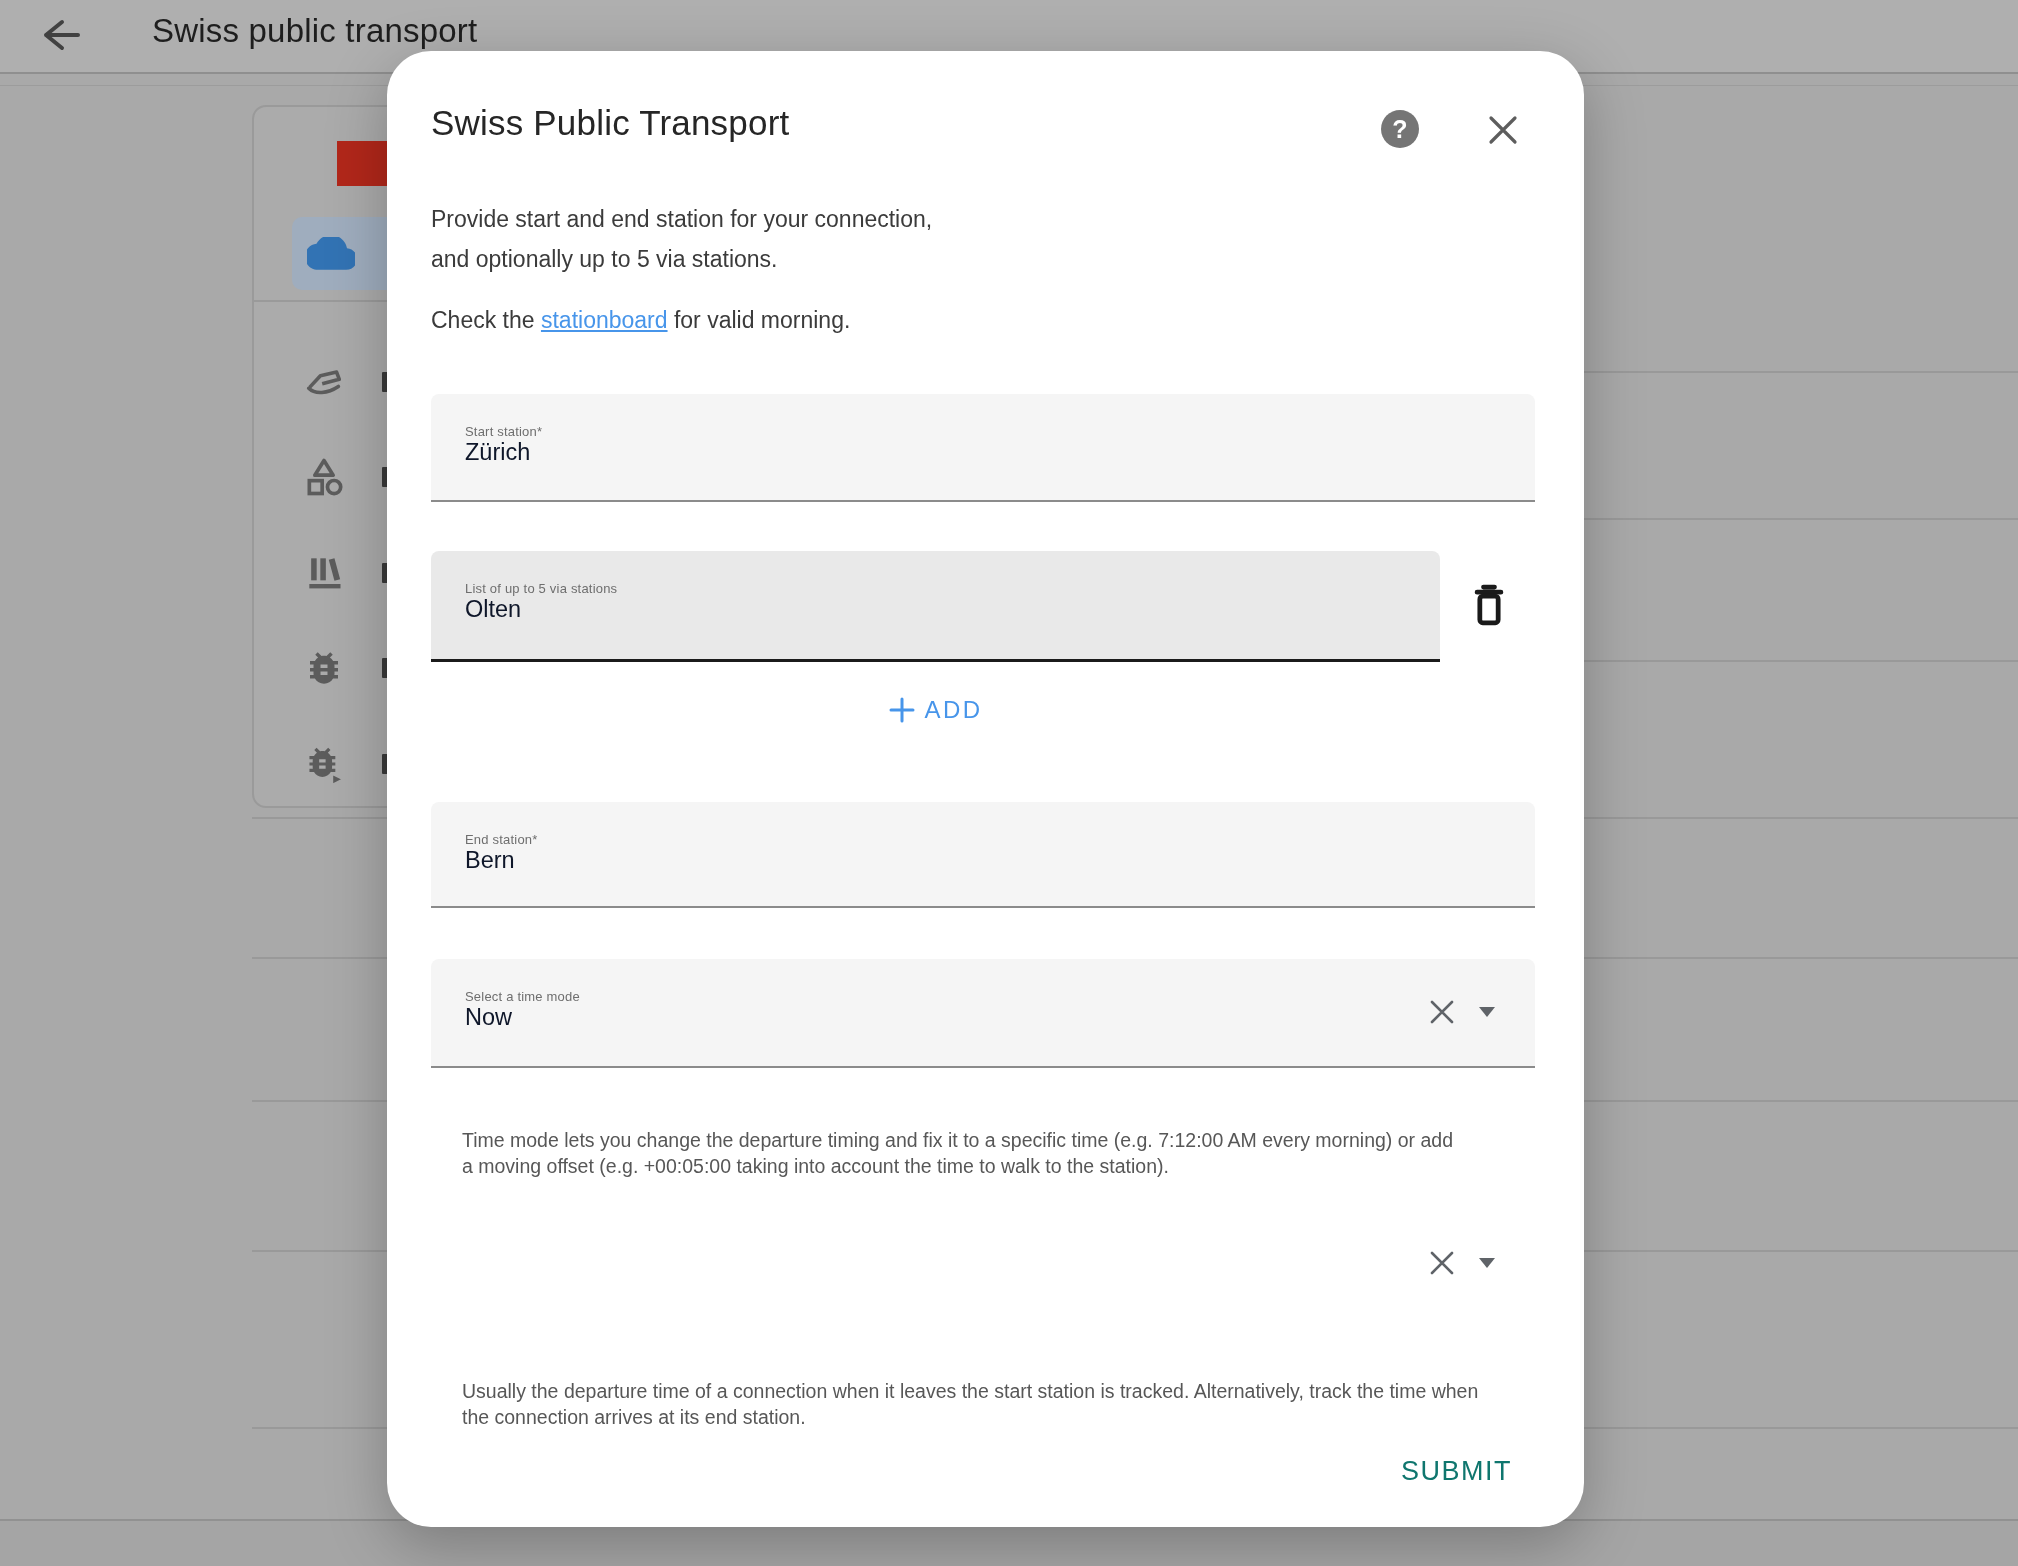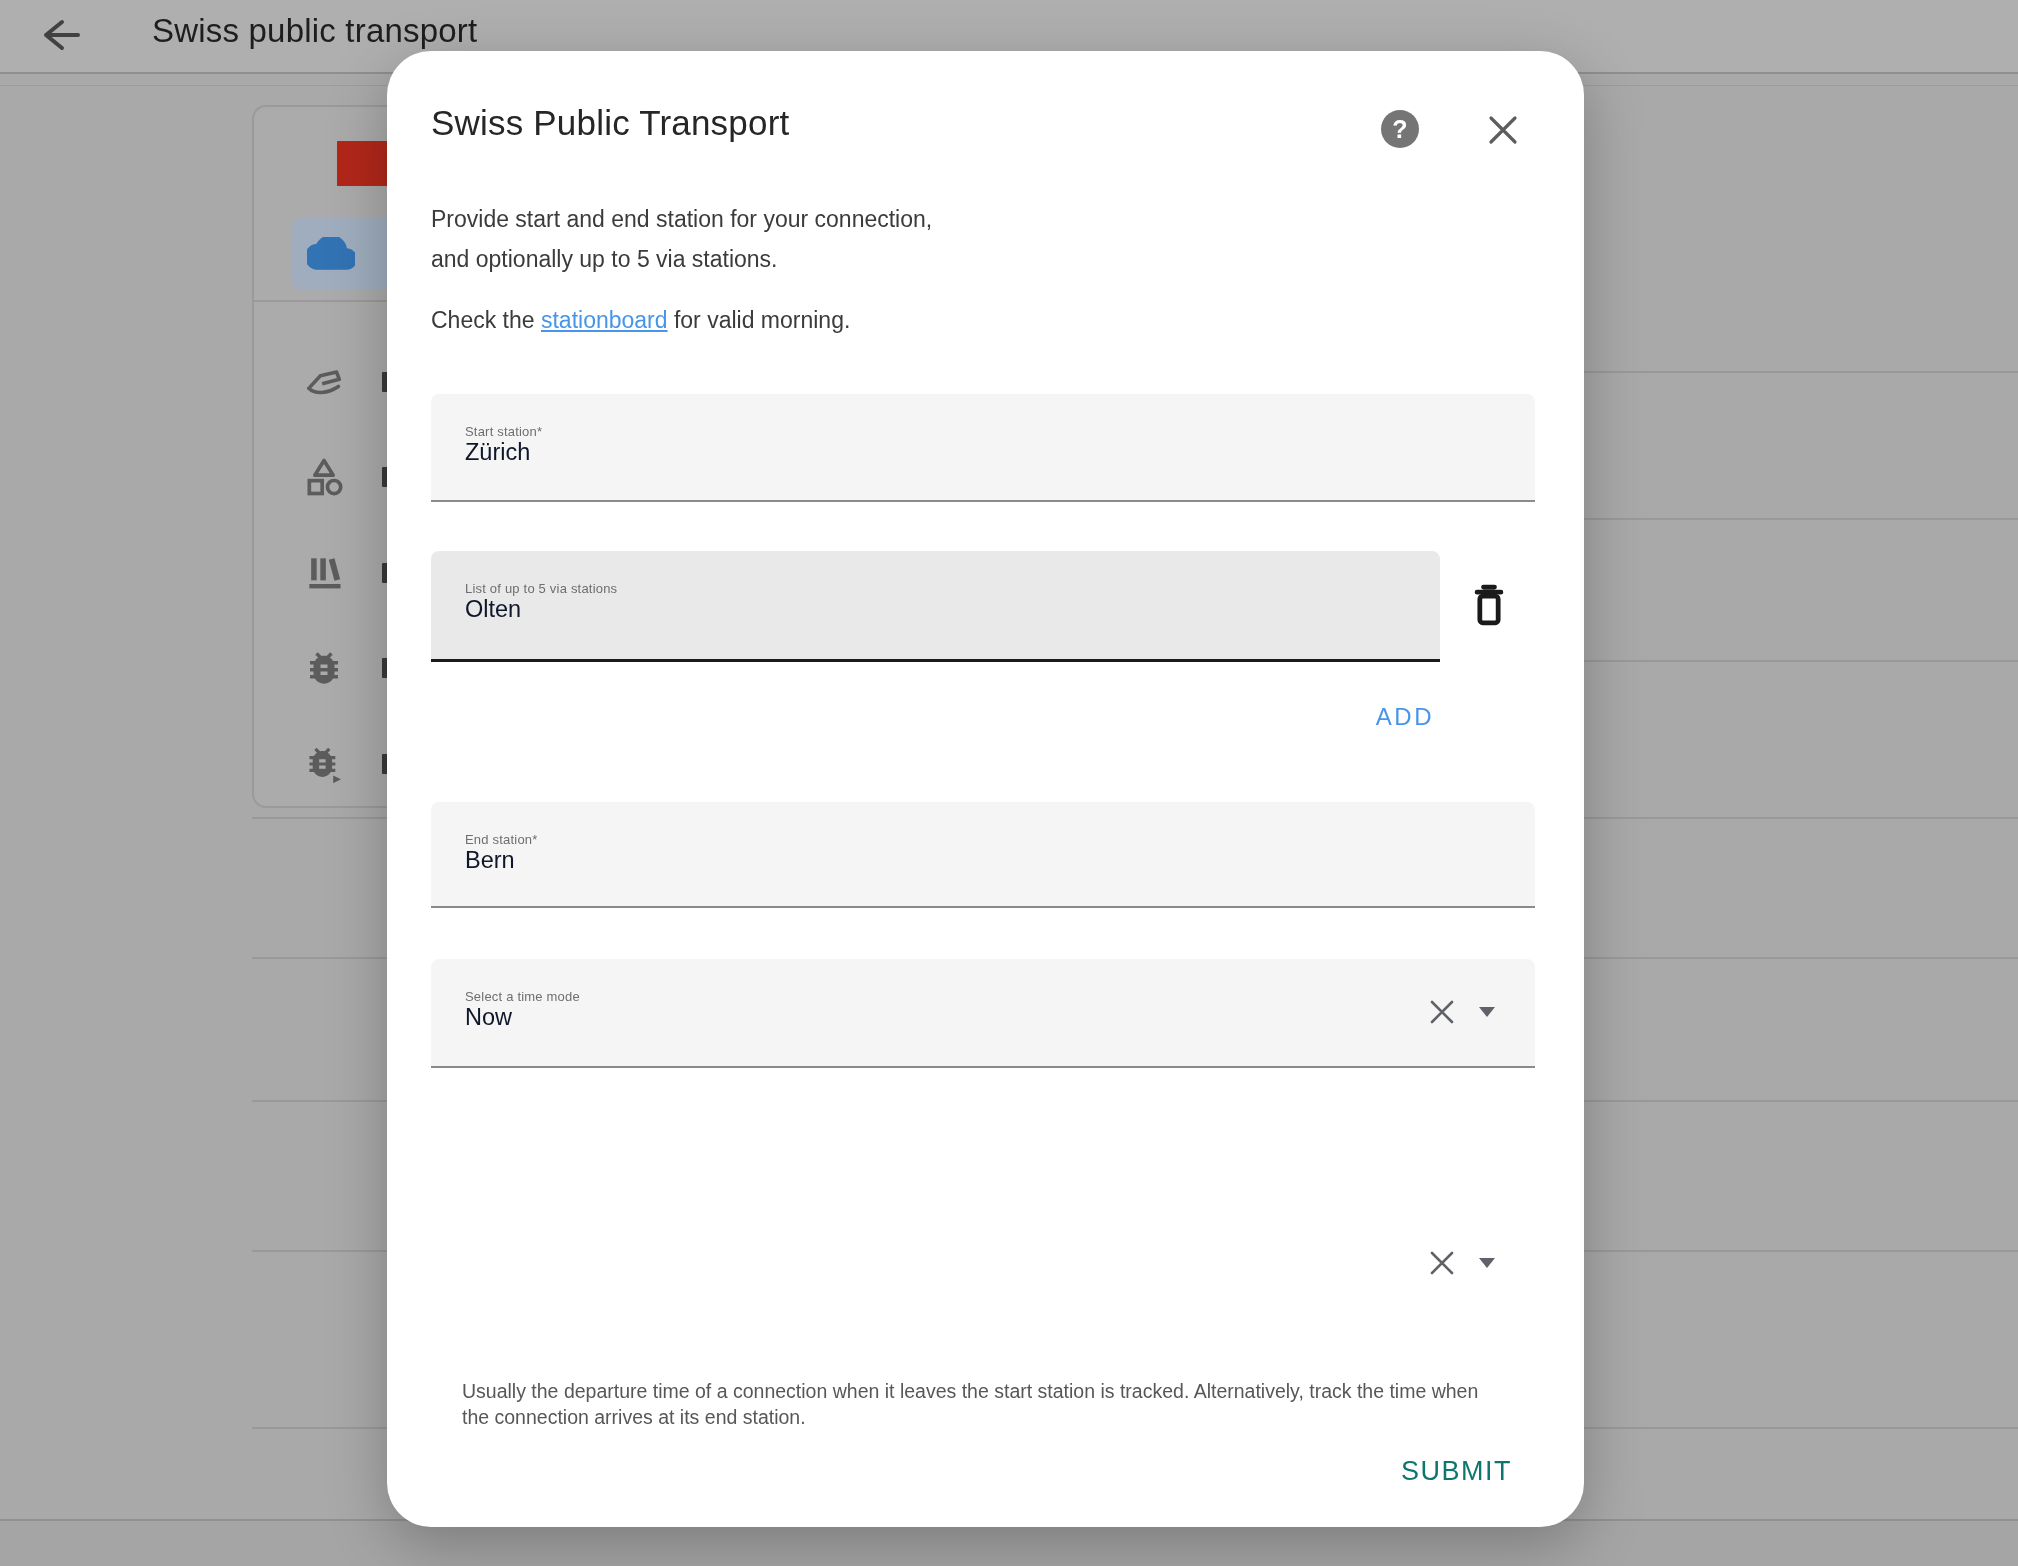--- a/index.html
+++ b/index.html
@@ -50,21 +50,21 @@
   .field-start{top:343px;height:108px;}
   .field-via{top:500px;height:111px;width:1009px;background:#e9e9e9;
              border-bottom:3px solid #1b1b1b;}
   .field-end{top:751px;height:106px;}
   .field-time{top:908px;height:109px;}
   .field-station{top:1159px;height:112px;}
 
   .trash-btn{position:absolute;left:1080px;top:530px;width:44px;height:48px;cursor:pointer;}
 
   .add-btn{position:absolute;left:44px;top:644px;width:1009px;height:36px;background:none;border:none;
-           display:flex;align-items:flex-end;justify-content:center;gap:8px;cursor:pointer;flex-direction:column;}
+           display:flex;align-items:flex-start;justify-content:center;gap:8px;cursor:pointer;}
   .add-label{font-size:24px;color:#4795ea;font-weight:500;letter-spacing:2.5px;}
 
   .sel-icons{position:absolute;display:flex;align-items:center;gap:22px;}
   .sel-icons.time{left:1040px;top:946px;}
   .sel-icons.station{left:1040px;top:1197px;}
   .caret{width:0;height:0;border-left:8px solid transparent;border-right:8px solid transparent;
          border-top:10px solid #5f6368;cursor:pointer;}
 
   .helper{position:absolute;left:75px;font-size:19.5px;line-height:26px;color:#575757;width:1040px;}
   .helper.h1{top:1056px;width:1005px;}
@@ -214,20 +214,21 @@
       <div class="f-label">End station*</div>
       <div class="f-value">Bern</div>
     </div>
     <div class="sel-icons time">
       <svg width="30" height="30" viewBox="0 0 30 30">
         <path d="M5 5 L25 25 M25 5 L5 25" stroke="#5f6368" stroke-width="2.6" stroke-linecap="round"></path>
       </svg>
       <div class="caret"></div>
     </div>
 
+    <p class="helper h1">Time mode lets you change the departure timing and fix it to a specific time (e.g. 7:12:00 AM every morning) or add a moving offset (e.g. +00:05:00 taking into account the time to walk to the station).</p>
 
     <div class="sel-icons station">
       <svg width="30" height="30" viewBox="0 0 30 30">
         <path d="M5 5 L25 25 M25 5 L5 25" stroke="#5f6368" stroke-width="2.6" stroke-linecap="round"></path>
       </svg>
       <div class="caret"></div>
     </div>
 
     <p class="helper h2">Usually the departure time of a connection when it leaves the start station is tracked. Alternatively, track the time when the connection arrives at its end station.</p>
 

